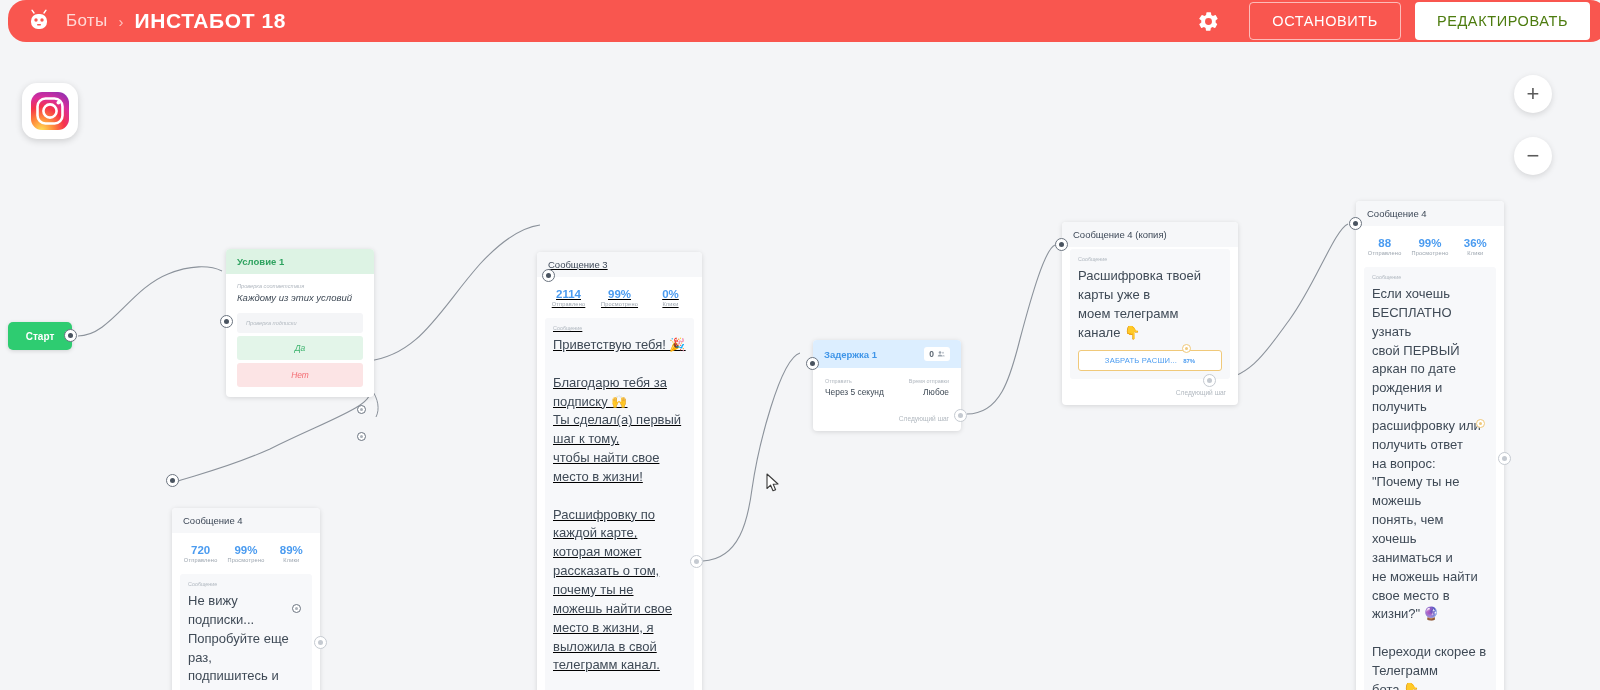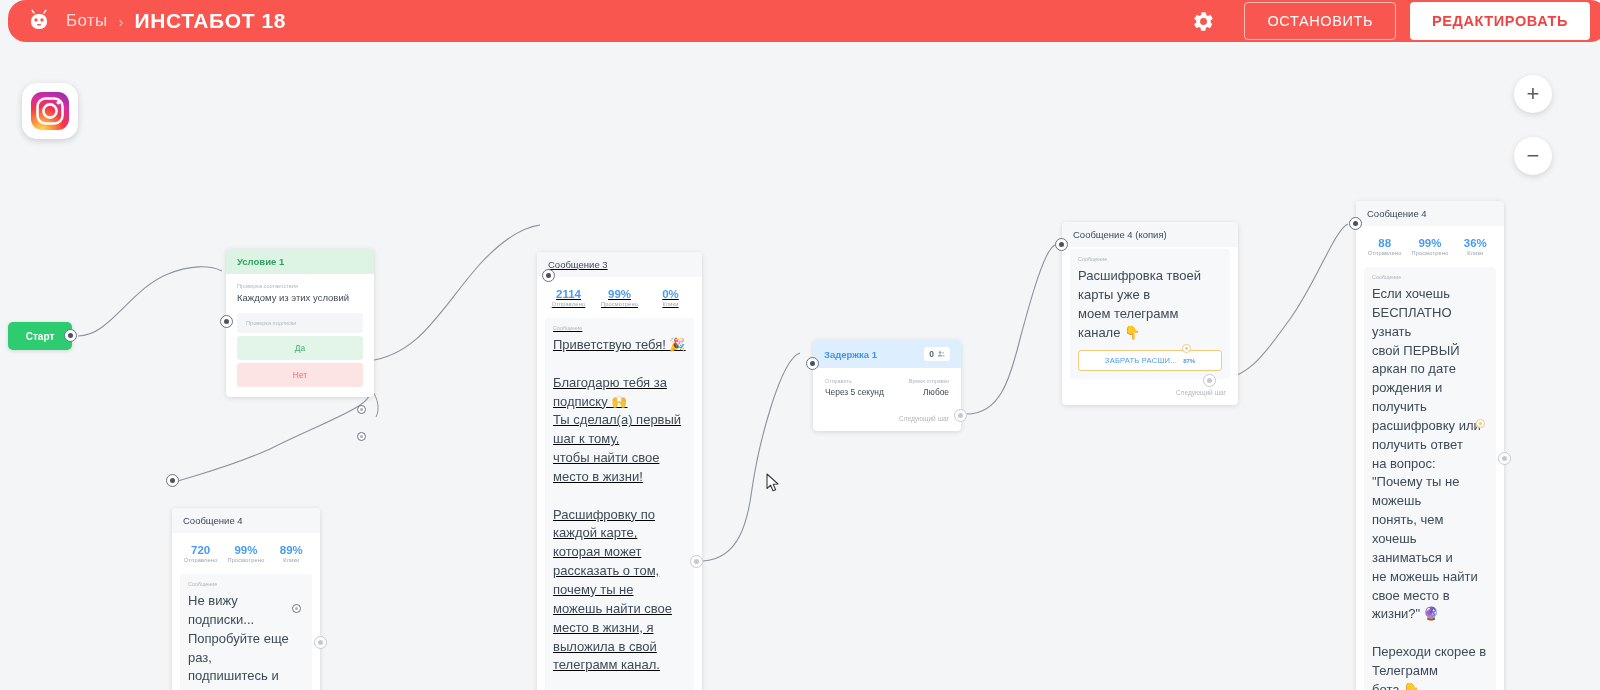--- a/index.html
+++ b/index.html
@@ -44,24 +44,24 @@
   }
   .btn-outline {
     border: 1px solid rgba(255,255,255,.6);
     color: #ffffff; background: transparent;
     font-size: 14.5px; letter-spacing: .6px;
     padding: 10px 22px; border-radius: 4px;
     cursor: pointer; font-family: inherit;
     margin-right: 14px;
   }
   .btn-white {
-    background: #ffffff; color: #ef4444; border: none;
+    background: #ffffff; color: #4d7c0f; border: none;
     font-size: 14.5px; letter-spacing: .6px;
     padding: 11px 22px; border-radius: 4px;
-    cursor: pointer; font-family: inherit; font-weight: bold;
+    cursor: pointer; font-family: inherit;
   }
 
   
   .canvas {
     position: absolute; top: 49px; left: 0;
     width: 1600px; height: 641px;
     background: #f4f5f7;
     overflow: hidden;
   }
   .edges { position: absolute; top: 0; left: 0; width: 1600px; height: 641px; pointer-events: none; }
@@ -137,21 +137,21 @@
   .msg-btn-pct { color: #4a9bf0; font-size: 6px; font-weight: bold; }
 
   .node-foot {
     text-align: right;
     color: #b2b9c0;
     font-size: 6.6px;
     padding: 2px 12px 9px 0;
   }
 
   
-  .cond-body { padding: 9px 11px 10px 11px; }
+  .cond-body { padding: 9px 11px 10px 11px; font-style: italic; }
   .cond-label { color: #b0b7bf; font-size: 5.6px; margin-bottom: 3px; }
   .cond-value { color: #3f4a56; font-size: 9.5px; }
   .cond-field {
     margin-top: 10px; background: #f4f5f7; border-radius: 3px;
     padding: 7px 9px; color: #b3bac1; font-size: 5.6px;
   }
   .cond-opt {
     margin-top: 3px; border-radius: 3px;
     text-align: center; padding: 7px 0;
     font-size: 8.4px; cursor: pointer;

